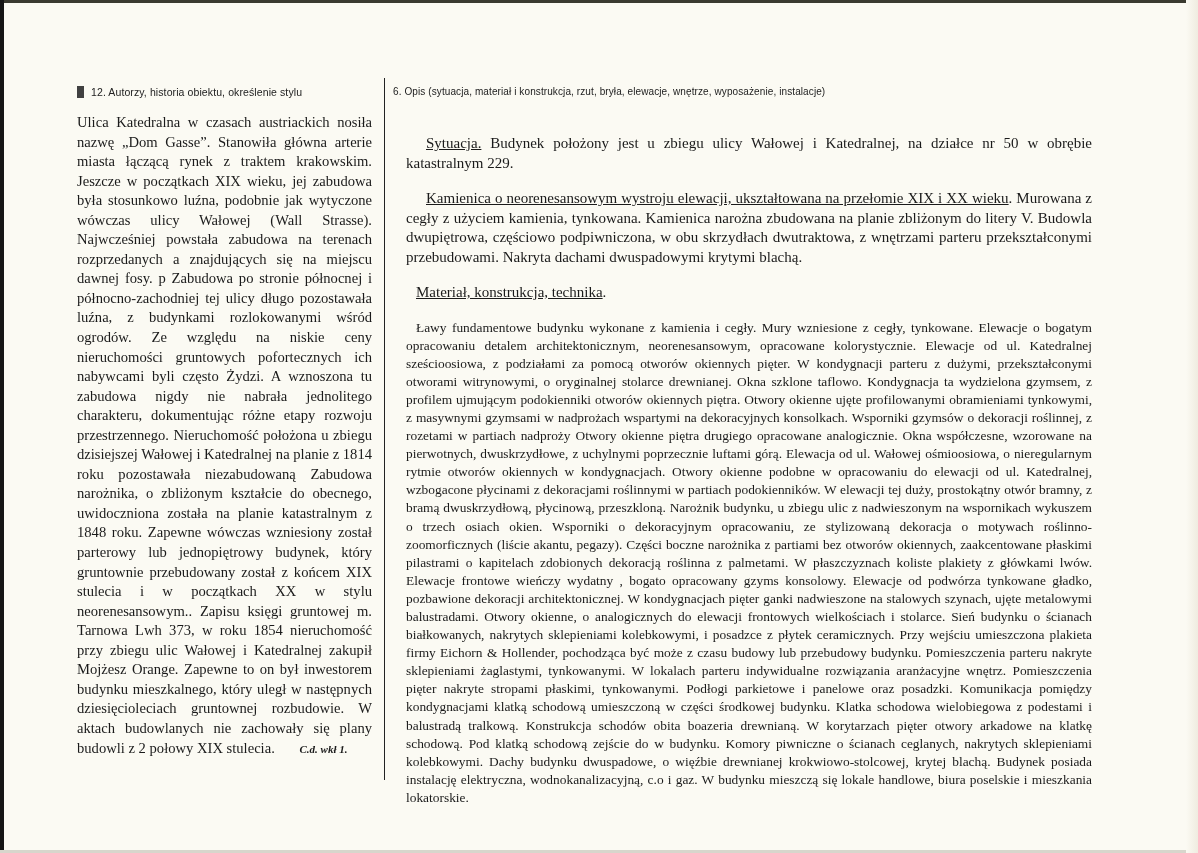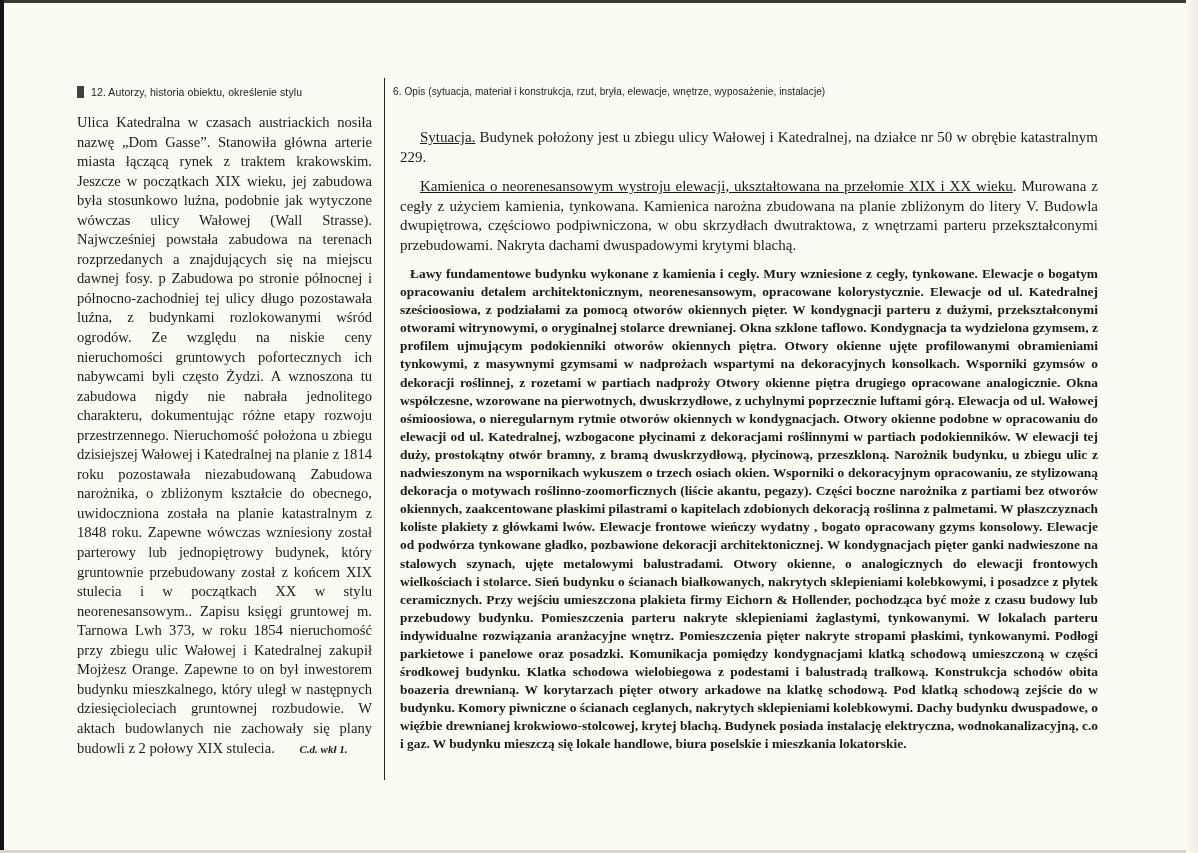--- a/index.html
+++ b/index.html
@@ -33,27 +33,27 @@
     font-size: 14.6px; line-height: 19.55px; text-align: justify;
     text-align-last: left;
   }
   .col-left p { margin: 0; }
   .cd { font-style: italic; font-weight: bold; font-size: 11px; margin-left: 21px; }
 
   .col-right {
     position: absolute; left: 390px; top: 118px; width: 718px;
     text-align: justify;
   }
-  .col-right p { margin: 10px; }
+  .col-right p { margin: 16px; }
   .big { font-size: 15px; line-height: 19.5px; }
   .small { font-size: 13.4px; line-height: 18.1px; }
   .indent { text-indent: 20px; }
   .indent2 { text-indent: 10px; }
   .u { text-decoration: underline; }
-  .last-left { text-align-last: left; font-weight: bold; }
+  .last-left { text-align-last: left; }
 </style>
 </head>
 <body>
 
 <div class="edge-top"></div>
 <div class="edge-left"></div>
 <div class="edge-bottom"></div>
 <div class="edge-right"></div>
 
 <div class="hdr hdr-left">12. Autorzy, historia obiektu, określenie stylu</div>
@@ -64,14 +64,15 @@
 <div class="col-left">
   <p>
     <span>Ulica Katedralna w czasach austriackich nosiła nazwę „Dom Gasse”. Stanowiła główna arterie miasta łączącą rynek z traktem krakowskim. Jeszcze w początkach XIX wieku, jej zabudowa była stosunkowo luźna, podobnie jak wytyczone wówczas ulicy Wałowej (Wall Strasse). Najwcześniej powstała zabudowa na terenach rozprzedanych a znajdujących się na miejscu dawnej fosy. p Zabudowa po stronie północnej i północno-zachodniej tej ulicy długo pozostawała luźna, z budynkami rozlokowanymi wśród ogrodów. Ze względu na niskie ceny nieruchomości gruntowych pofortecznych ich nabywcami byli często Żydzi. A wznoszona tu zabudowa nigdy nie nabrała jednolitego charakteru, dokumentując różne etapy rozwoju przestrzennego. Nieruchomość położona u zbiegu dzisiejszej Wałowej i Katedralnej na planie z 1814 roku pozostawała niezabudowaną Zabudowa narożnika, o zbliżonym kształcie do obecnego, uwidoczniona została na planie katastralnym z 1848 roku. Zapewne wówczas wzniesiony został parterowy lub jednopiętrowy budynek, który gruntownie przebudowany został z końcem XIX stulecia i w początkach XX w stylu neorenesansowym.. Zapisu księgi gruntowej m. Tarnowa Lwh 373, w roku 1854 nieruchomość przy zbiegu ulic Wałowej i Katedralnej zakupił Mojżesz Orange. Zapewne to on był inwestorem budynku mieszkalnego, który uległ w następnych dziesięcioleciach gruntownej rozbudowie. W aktach budowlanych nie zachowały się plany budowli z 2 połowy XIX stulecia.</span>
     <span class="cd">C.d. wkł 1.</span>
   </p>
 </div>
 
 <div class="col-right">
   <p class="big indent"><span class="u">Sytuacja.</span><span> Budynek położony jest u zbiegu ulicy Wałowej i Katedralnej, na działce nr 50 w obrębie katastralnym 229.</span></p>
   <p class="big indent"><span class="u">Kamienica o neorenesansowym wystroju elewacji, ukształtowana na przełomie XIX i XX wieku</span><span>. Murowana z cegły z użyciem kamienia, tynkowana. Kamienica narożna zbudowana na planie zbliżonym do litery V. Budowla dwupiętrowa, częściowo podpiwniczona, w obu skrzydłach dwutraktowa, z wnętrzami parteru przekształconymi przebudowami. Nakryta dachami dwuspadowymi krytymi blachą.</span></p>
+  <p class="big indent2"><span class="u">Materiał, konstrukcja, technika</span><span>.</span></p>
   <p class="small indent2 last-left">Ławy fundamentowe budynku wykonane z kamienia i cegły. Mury wzniesione z cegły, tynkowane.  Elewacje o bogatym opracowaniu detalem architektonicznym, neorenesansowym, opracowane kolorystycznie. Elewacje od ul. Katedralnej sześcioosiowa, z podziałami za pomocą otworów okiennych pięter. W kondygnacji parteru z dużymi, przekształconymi otworami witrynowymi, o oryginalnej stolarce drewnianej. Okna szklone taflowo. Kondygnacja ta wydzielona gzymsem, z profilem ujmującym podokienniki otworów okiennych piętra. Otwory okienne ujęte profilowanymi obramieniami tynkowymi, z masywnymi gzymsami w nadprożach wspartymi na dekoracyjnych konsolkach. Wsporniki gzymsów o dekoracji roślinnej, z rozetami w partiach nadproży Otwory okienne piętra drugiego opracowane analogicznie. Okna współczesne, wzorowane na pierwotnych, dwuskrzydłowe, z uchylnymi poprzecznie luftami górą. Elewacja od ul. Wałowej ośmioosiowa, o nieregularnym rytmie otworów okiennych w kondygnacjach. Otwory okienne podobne w opracowaniu do elewacji od ul. Katedralnej, wzbogacone płycinami z dekoracjami roślinnymi w partiach podokienników. W elewacji tej duży, prostokątny otwór bramny, z bramą dwuskrzydłową, płycinową, przeszkloną. Narożnik budynku, u zbiegu ulic z nadwieszonym na wspornikach wykuszem o trzech osiach okien. Wsporniki o dekoracyjnym opracowaniu, ze stylizowaną dekoracja o motywach roślinno-zoomorficznych (liście akantu, pegazy). Części boczne narożnika z partiami bez otworów okiennych, zaakcentowane płaskimi pilastrami o kapitelach zdobionych dekoracją roślinna z palmetami. W płaszczyznach koliste plakiety z główkami lwów. Elewacje frontowe wieńczy wydatny , bogato opracowany gzyms konsolowy. Elewacje od podwórza tynkowane gładko, pozbawione dekoracji architektonicznej. W kondygnacjach pięter ganki nadwieszone na stalowych szynach, ujęte metalowymi balustradami. Otwory okienne, o analogicznych do elewacji frontowych wielkościach i stolarce. Sień budynku o ścianach białkowanych, nakrytych sklepieniami kolebkowymi, i posadzce z płytek ceramicznych. Przy wejściu umieszczona plakieta firmy Eichorn &amp; Hollender, pochodząca być może z czasu budowy  lub przebudowy budynku. Pomieszczenia parteru nakryte sklepieniami żaglastymi, tynkowanymi. W lokalach parteru indywidualne rozwiązania aranżacyjne wnętrz. Pomieszczenia pięter nakryte stropami płaskimi, tynkowanymi. Podłogi parkietowe i panelowe oraz posadzki. Komunikacja pomiędzy kondygnacjami klatką schodową umieszczoną w części środkowej budynku. Klatka schodowa wielobiegowa z podestami i balustradą tralkową. Konstrukcja schodów obita boazeria drewnianą. W korytarzach pięter otwory arkadowe na klatkę schodową. Pod klatką schodową zejście do w budynku. Komory piwniczne o  ścianach ceglanych, nakrytych sklepieniami kolebkowymi. Dachy budynku dwuspadowe, o więźbie drewnianej krokwiowo-stolcowej, krytej blachą. Budynek posiada instalację elektryczna, wodnokanalizacyjną, c.o i gaz. W budynku mieszczą się lokale handlowe, biura poselskie i mieszkania lokatorskie.</p>
 </div>
 
 </body></html>

